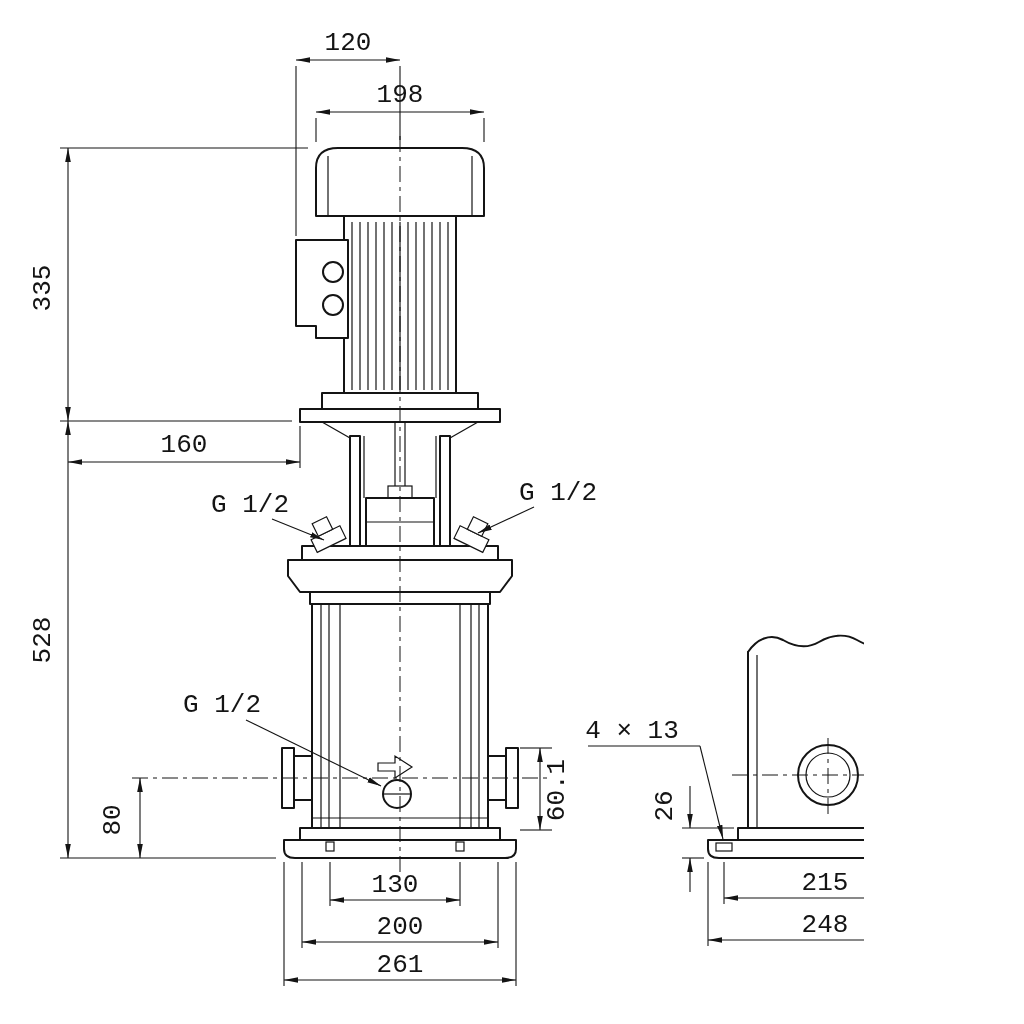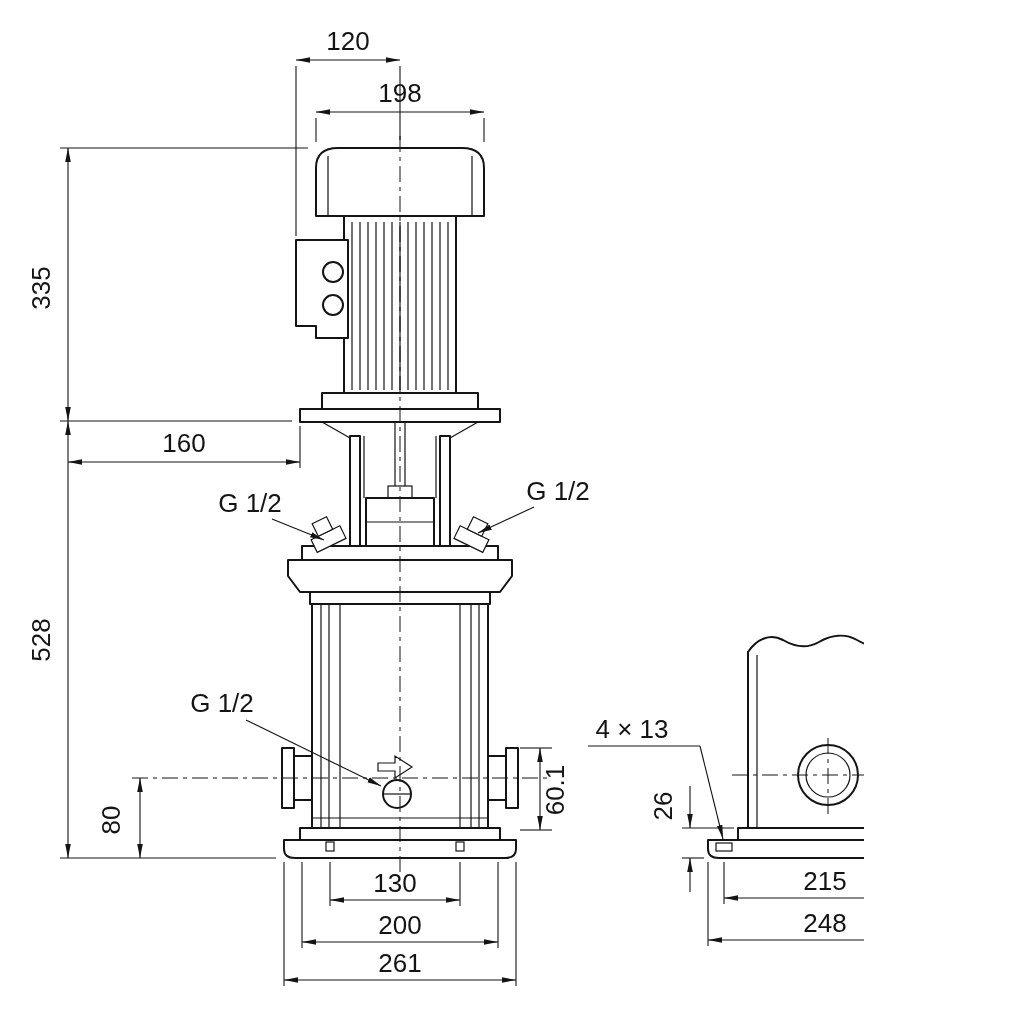--- a/index.html
+++ b/index.html
@@ -1,17 +1,17 @@
 <!DOCTYPE html>
 <html><head>
 <meta charset="utf-8">
 <style>
   html,body{margin:0;padding:0;background:#fff;}
   .page{width:864px;height:1024px;background:#fff;position:relative;overflow:hidden;
-        font-family:Liberation Sans, sans-serif;}
+        font-family:Liberation Mono, monospace;}
   svg{display:block;}
   .ol{fill:none;stroke:#141414;stroke-width:2;stroke-linejoin:round;stroke-linecap:round;}
   .olf{fill:#ffffff;stroke:#141414;stroke-width:2;stroke-linejoin:round;}
   .tl{fill:none;stroke:#141414;stroke-width:1.2;}
   .tlf{fill:#ffffff;stroke:#141414;stroke-width:1.2;}
   .dl{fill:none;stroke:#141414;stroke-width:1.1;}
   .cl{fill:none;stroke:#141414;stroke-width:1;stroke-dasharray:16 5 4 5;}
   text.dim{font-size:26px;fill:#141414;text-anchor:middle;}
 </style>
 </head>

